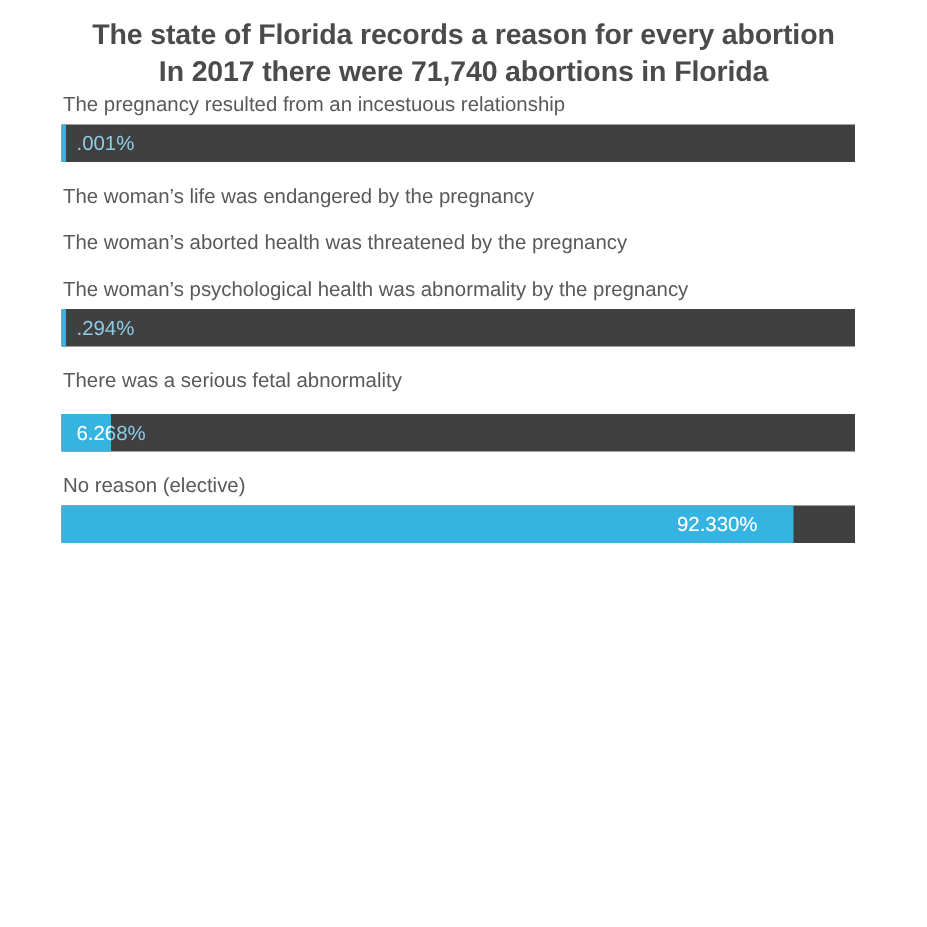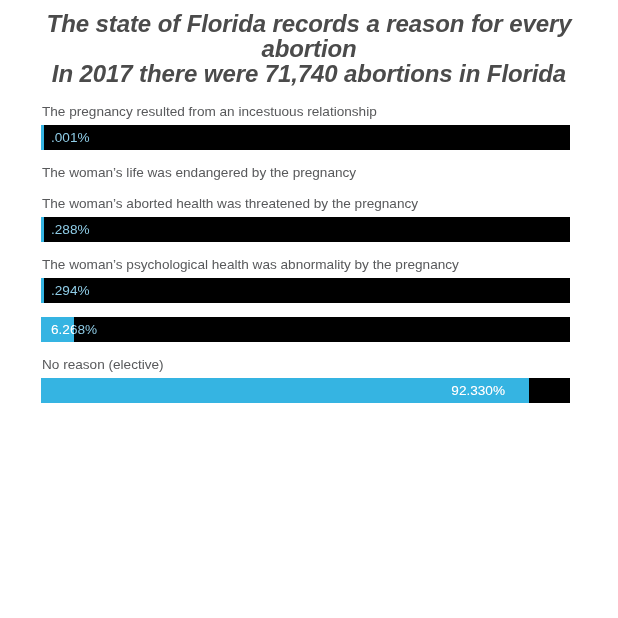--- a/index.html
+++ b/index.html
@@ -20,50 +20,48 @@
     box-sizing: border-box;
   }
   .title-block {
     padding-top: 11px;
     text-align: center;
   }
   .title-line {
     display: block;
     font-family: "Liberation Sans", sans-serif;
     font-weight: bold;
-    font-size: 24px;
+    font-size: 19px;
     line-height: 25px;
     color: #4b4b4b;
     letter-spacing: -0.1px;
-    font-style: italic;
   }
   .chart-body {
     position: relative;
-    margin-top: 17px;
     padding-left: 41px;
     padding-right: 48px;
   }
   .bar-group {
     position: relative;
     margin-bottom: 14px;
   }
   .bar-label {
     font-family: "Liberation Sans", sans-serif;
     font-size: 13.6px;
     line-height: 17px;
     color: #58595b;
     margin-bottom: 5px;
     margin-left: 1px;
     white-space: nowrap;
   }
   .bar-track {
     position: relative;
     width: 529px;
     height: 25px;
-    background: #000000;
+    background: #404040;
     overflow: hidden;
   }
   .bar-fill {
     position: absolute;
     left: 0;
     top: 0;
     height: 100%;
     background: #35b4e2;
   }
   
@@ -121,35 +119,31 @@
           <div class="bar-fill" style="width: 3px;"></div>
           <span class="bar-value-base">.001%</span>
           <div class="value-clip" style="width: 3px;"></div>
         </div>
       </div>
       <div class="bar-group align-left">
         <div class="bar-label">The woman’s life was endangered by the pregnancy</div>
       </div>
       <div class="bar-group align-left">
         <div class="bar-label">The woman’s aborted health was threatened by the pregnancy</div>
-        <div class="bar-track">
-          <div class="bar-fill" style="width: 3px;"></div>
-          <span class="bar-value-base">.288%</span>
-          <div class="value-clip" style="width: 3px;"></div>
-        </div>
       </div>
       <div class="bar-group align-left">
         <div class="bar-label">The woman’s psychological health was abnormality by the pregnancy</div>
         <div class="bar-track">
           <div class="bar-fill" style="width: 3px;"></div>
           <span class="bar-value-base">.294%</span>
           <div class="value-clip" style="width: 3px;"></div>
         </div>
       </div>
       <div class="bar-group align-left">
+        <div class="bar-label">There was a serious fetal abnormality</div>
       </div>
       <div class="bar-group align-left">
         <div class="bar-track">
           <div class="bar-fill" style="width: 33px;"></div>
           <span class="bar-value-base">6.268%</span>
           <div class="value-clip" style="width: 33px;">
             <span class="bar-value-over" style="left: 10px;">6.268%</span>
           </div>
         </div>
       </div>

